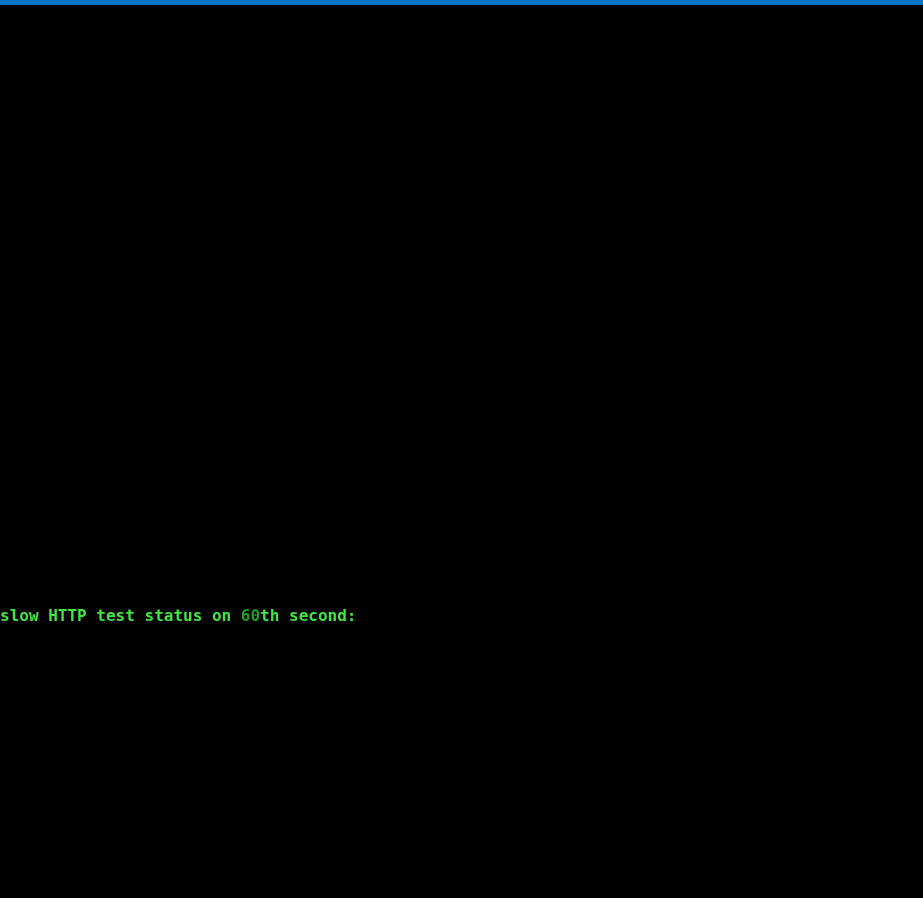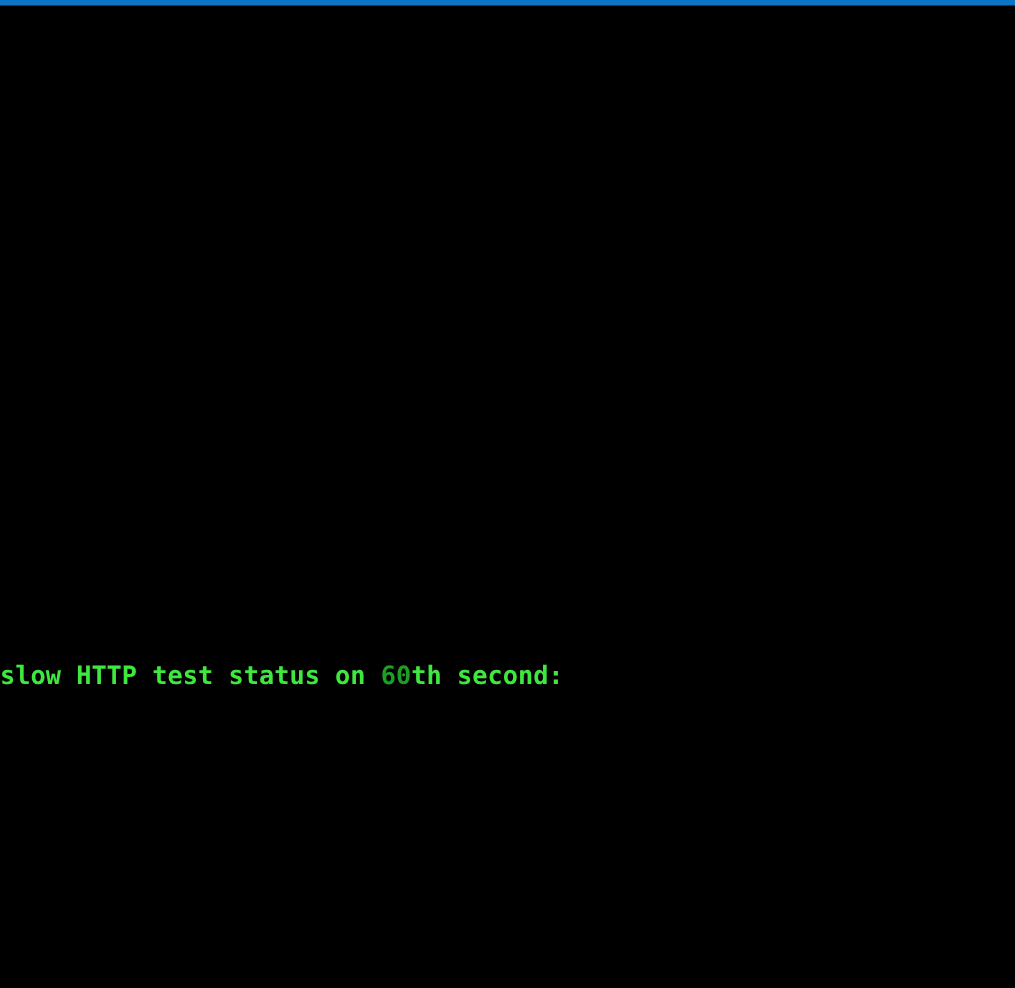--- a/index.html
+++ b/index.html
@@ -9,21 +9,21 @@
     background: #000000;
   }
 
   #terminal {
     position: relative;
     width: 923px;
     height: 898px;
     background: #000000;
     overflow: hidden;
     font-family: "DejaVu Sans Mono", "Liberation Mono", monospace;
-    font-size: 23px;
+    font-size: 16px;
     line-height: 37px;
     letter-spacing: 0px;
     -webkit-font-smoothing: none;
   }
 
   .topbar {
     position: absolute;
     top: 0;
     left: 0;
     width: 923px;

